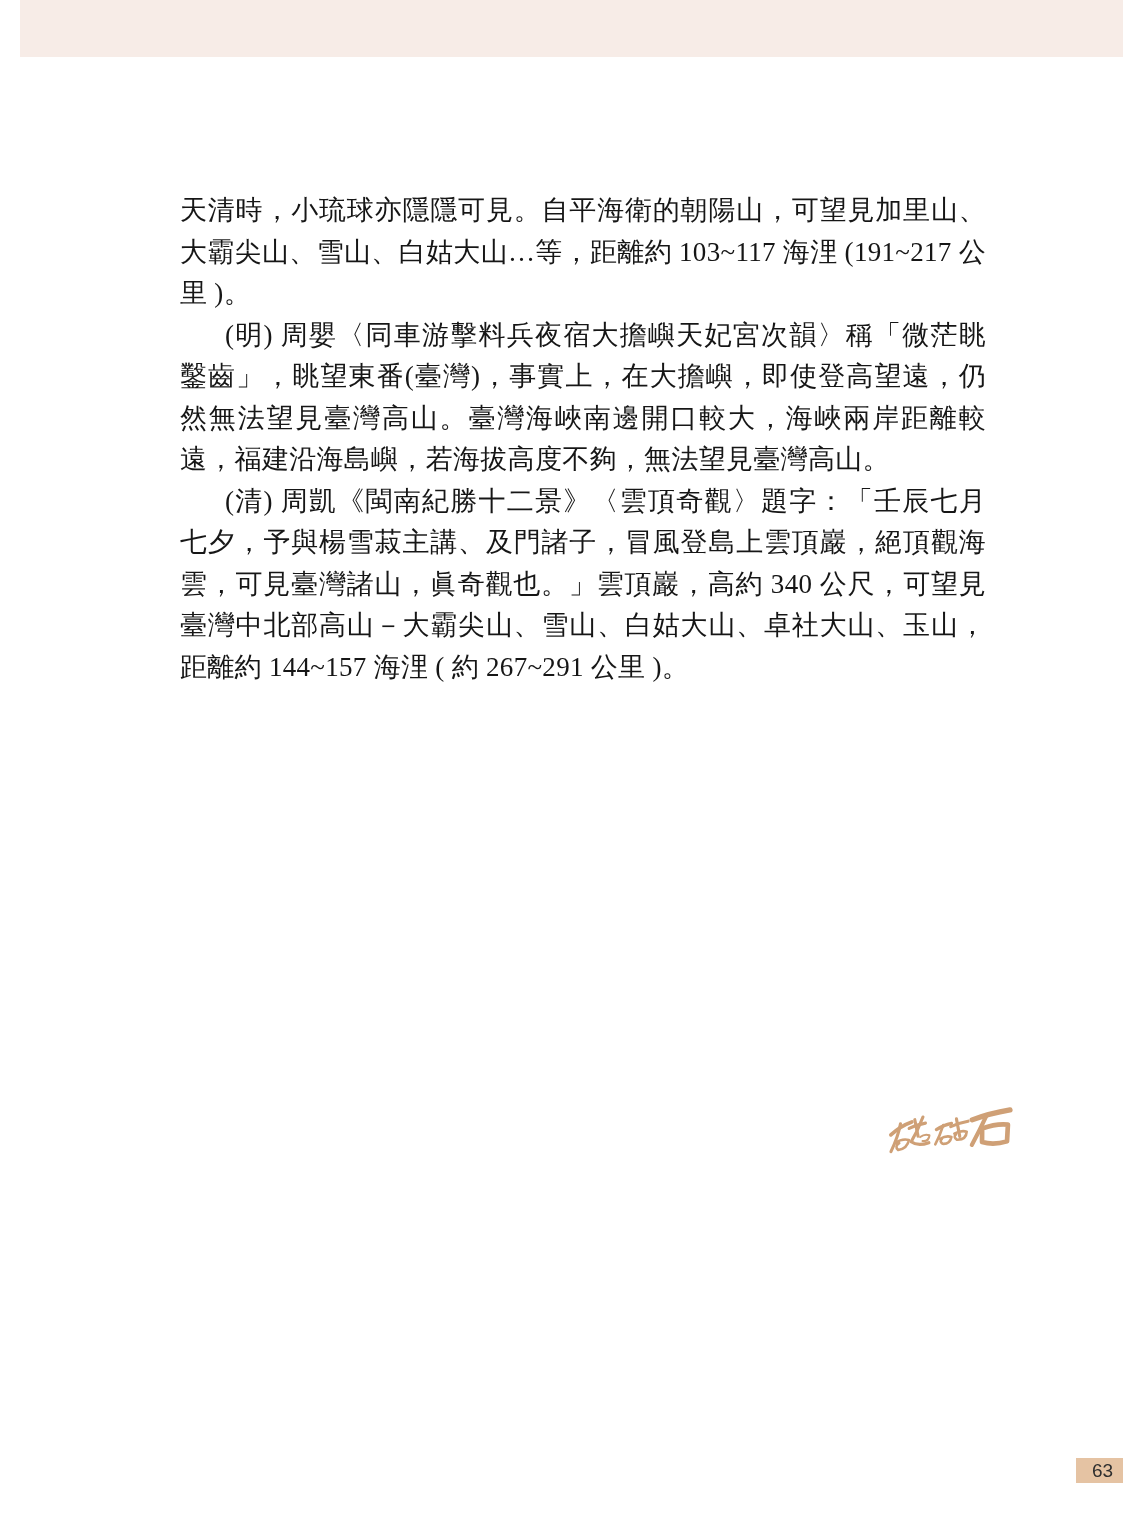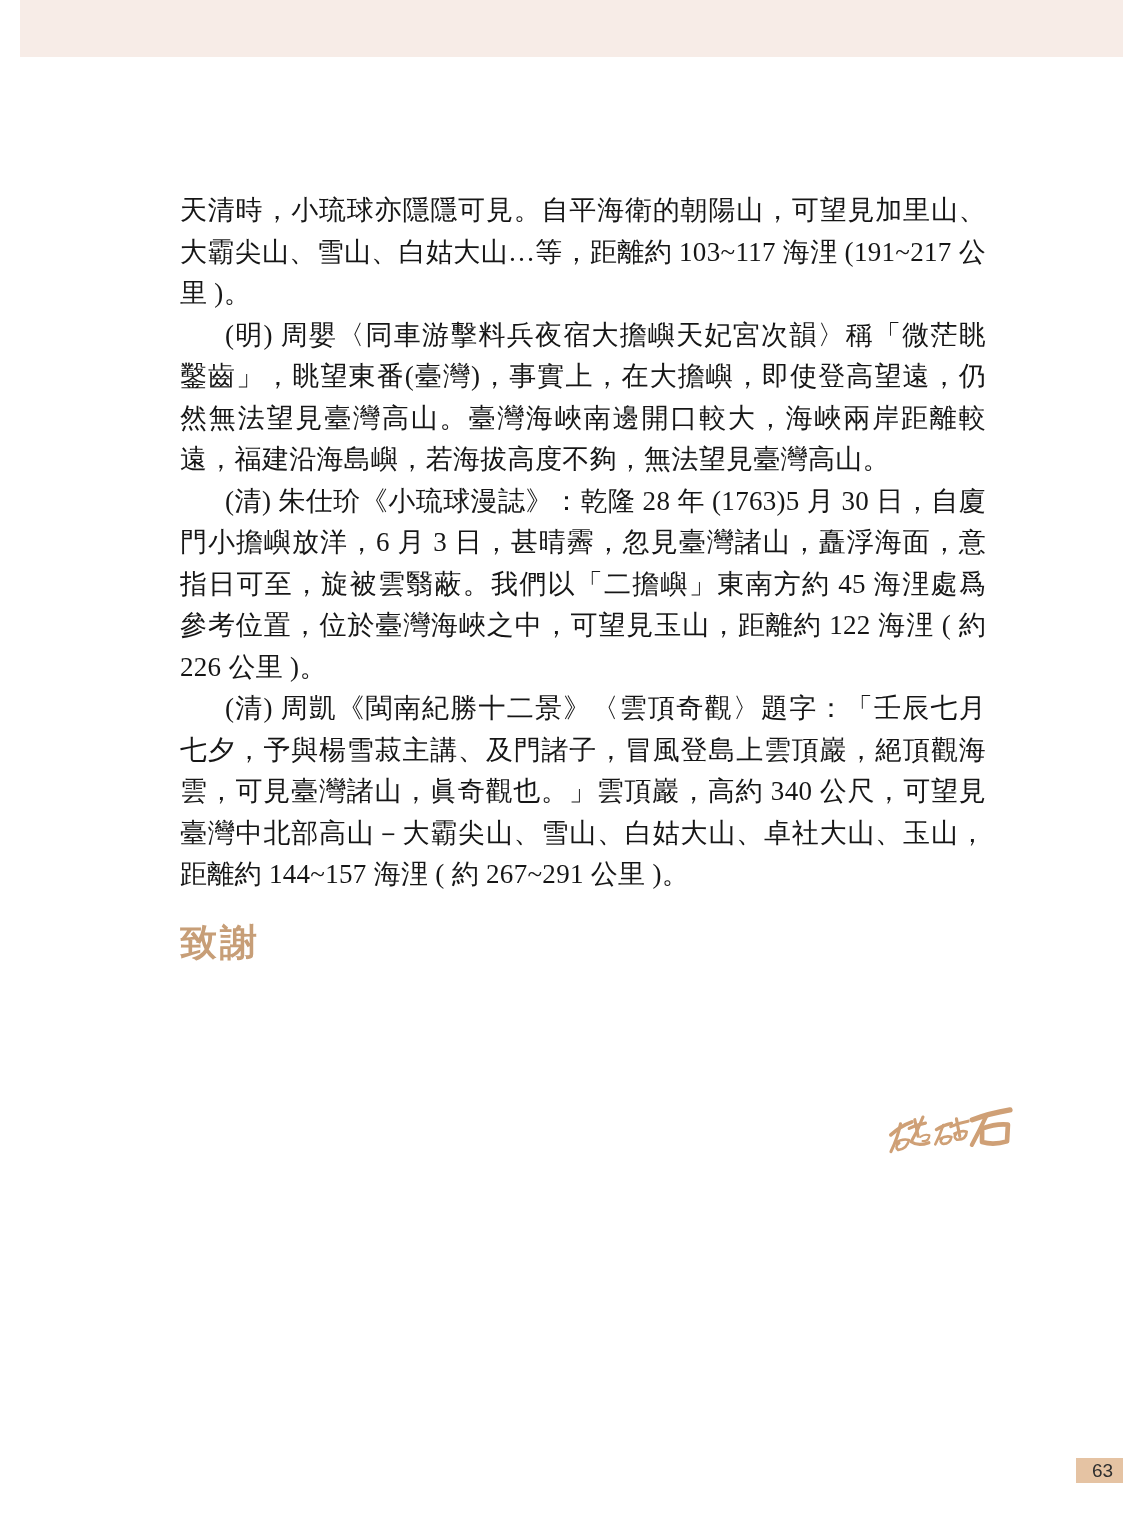--- a/index.html
+++ b/index.html
@@ -71,24 +71,22 @@
 </head>
 <body>
 
 <div class="page">
 
   <div class="top-band"></div>
 
   <main class="content">
     <p class="body-para">天清時，小琉球亦隱隱可見。自平海衛的朝陽山，可望見加里山、大霸尖山、雪山、白姑大山…等，距離約 103~117 海浬 (191~217 公里 )。</p>
     <p class="body-para indent">(明) 周嬰〈同車游擊料兵夜宿大擔嶼天妃宮次韻〉稱「微茫眺鑿齒」，眺望東番(臺灣)，事實上，在大擔嶼，即使登高望遠，仍然無法望見臺灣高山。臺灣海峽南邊開口較大，海峽兩岸距離較遠，福建沿海島嶼，若海拔高度不夠，無法望見臺灣高山。</p>
-    <p class="body-para indent">(清) 朱仕玠《小琉球漫誌》：乾隆 28 年 (1763)5 月 30 日，自廈門小擔嶼放洋，6 月 3 日，甚晴霽，忽見臺灣諸山，矗浮海面，意指日可至，旋被雲翳蔽。我們以「二擔嶼」東南方約 45 海浬處爲參考位置，位於臺灣海峽之中，可望見玉山，距離約 122 海浬 ( 約 226 公里 )。</p>
     <p class="body-para indent">(清) 周凱《閩南紀勝十二景》〈雲頂奇觀〉題字：「壬辰七月七夕，予與楊雪菽主講、及門諸子，冒風登島上雲頂巖，絕頂觀海雲，可見臺灣諸山，眞奇觀也。」雲頂巖，高約 340 公尺，可望見臺灣中北部高山－大霸尖山、雪山、白姑大山、卓社大山、玉山，距離約 144~157 海浬 ( 約 267~291 公里 )。</p>
 
-    <h2 class="section-heading">致謝</h2>
 
   </main>
 
   <div class="signature" title="硓𥑮石">
     <svg viewBox="0 0 250 120" xmlns="http://www.w3.org/2000/svg">
       <g transform="rotate(-4 125 60)" stroke="#cfa076" fill="none" stroke-linecap="round" stroke-linejoin="round">
 
         <path d="M10 46 Q30 30 52 24" stroke-width="7"></path>
         <path d="M30 26 Q24 50 8 78" stroke-width="6"></path>
         <path d="M18 62 Q30 54 44 58 Q40 74 22 76 Q15 68 25 63" stroke-width="5"></path>

